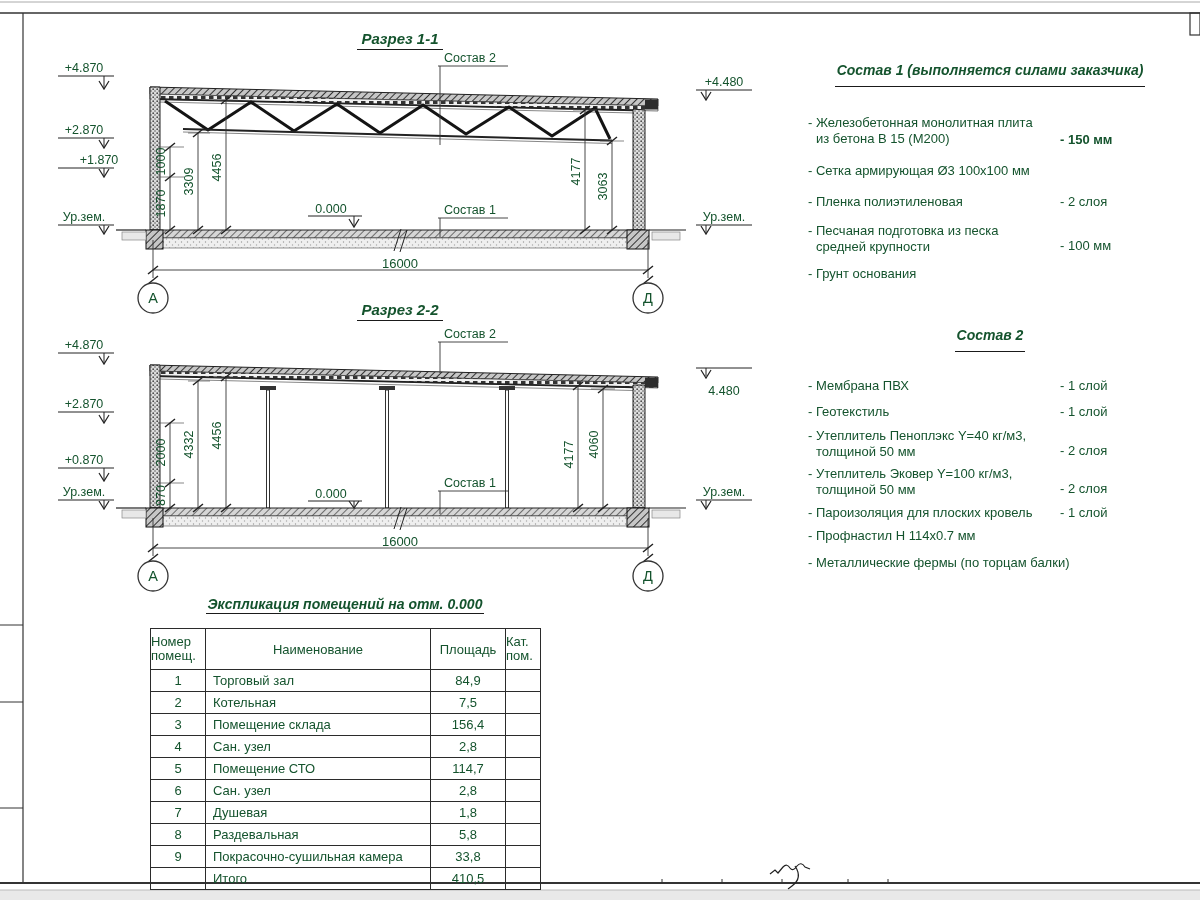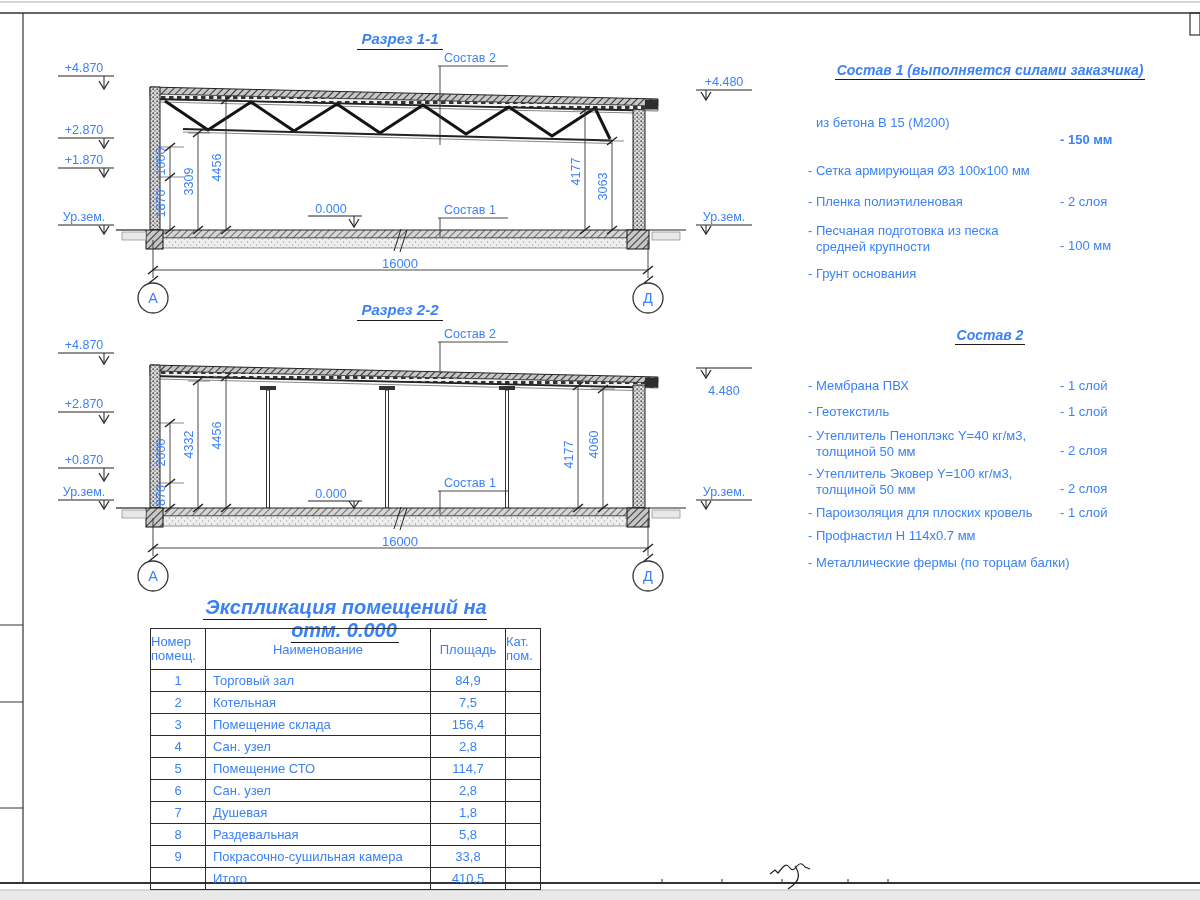--- a/index.html
+++ b/index.html
@@ -1,36 +1,36 @@
 <!DOCTYPE html>
 <html><head>
 <meta charset="utf-8">
 <style>
   html,body{margin:0;padding:0;background:#fff;}
   .page{position:relative;width:1200px;height:900px;background:#fff;overflow:hidden;
-        font-family:"Liberation Sans",sans-serif;color:#3b82f6;}
+        font-family:"Liberation Sans",sans-serif;color:#14532d;}
   svg.linework{position:absolute;left:0;top:0;}
   .lbl{position:absolute;font-size:12.5px;white-space:nowrap;}
   .elev{width:54px;text-align:center;}
   .vdim{position:absolute;width:44px;height:13px;font-size:12.5px;line-height:13px;
         text-align:center;transform:rotate(-90deg);white-space:nowrap;}
   .sec-title{position:absolute;width:160px;text-align:center;font-size:15px;
              font-weight:bold;font-style:italic;}
   .sec-title span{border-bottom:1.5px solid #1a1a1a;padding:0 4px 2px 4px;}
   .zero{width:48px;text-align:center;}
   .span-dim{width:80px;text-align:center;font-size:13px;}
   .axis-letter{position:absolute;width:30px;text-align:center;font-size:14.5px;}
   .comp-title{position:absolute;left:800px;width:380px;text-align:center;
               font-size:14px;font-weight:bold;font-style:italic;}
-  .comp-title span{border-bottom:1.3px solid #1a1a1a;padding:0 2px 1px 2px;margin-top:16px;}
+  .comp-title span{border-bottom:1.3px solid #1a1a1a;padding:0 2px 8px 2px;margin-top:16px;}
   .ci{position:absolute;left:808px;width:388px;font-size:13px;line-height:15.5px;}
   .ci .val{position:absolute;left:252px;top:0;white-space:nowrap;}
   .ci .l2{padding-left:8px;}
   .tbl-title{position:absolute;left:195px;top:596px;width:300px;text-align:center;
-             font-size:20px;font-weight:bold;font-style:italic;}
+             font-size:14px;font-weight:bold;font-style:italic;}
   .tbl-title span{border-bottom:1.3px solid #1a1a1a;padding:0 2px 1px 2px;}
   table.rooms{position:absolute;left:150px;top:628px;border-collapse:collapse;
               table-layout:fixed;width:390px;font-size:13px;}
   table.rooms th,table.rooms td{border:1.2px solid #2b2b2b;padding:0 0;
               font-weight:normal;overflow:hidden;}
   table.rooms th{height:40px;vertical-align:middle;}
   table.rooms td{height:21px;}
   .c-num{text-align:center;}
   .c-name{text-align:left;padding-left:7px !important;margin-left:25px;}
   .c-area{text-align:center;}
@@ -181,21 +181,21 @@
     <path d="M438,342 H508 M440,342 V373 M438,491 H508 M440,491 V514" stroke="#333" stroke-width="0.9" fill="none"></path>
 
     <circle cx="153" cy="576" r="15" fill="#fff" stroke="#333" stroke-width="1.3"></circle>
     <circle cx="648" cy="576" r="15" fill="#fff" stroke="#333" stroke-width="1.3"></circle>
   </g>
 </svg>
 
 <div class="sec-title" style="left:320px;top:30px;"><span>Разрез 1-1</span></div>
 <div class="lbl elev" style="left:57px;top:61px;">+4.870</div>
 <div class="lbl elev" style="left:57px;top:123px;">+2.870</div>
-<div class="lbl elev" style="left:57px;top:153px;">+1.870</div>
+<div class="lbl elev" style="left:72px;top:153px;">+1.870</div>
 <div class="lbl elev" style="left:57px;top:210px;">Ур.зем.</div>
 <div class="lbl elev" style="left:697px;top:75px;">+4.480</div>
 <div class="lbl elev" style="left:697px;top:210px;">Ур.зем.</div>
 <div class="lbl zero" style="left:307px;top:202px;">0.000</div>
 <div class="lbl" style="left:444px;top:51px;">Состав 2</div>
 <div class="lbl" style="left:444px;top:203px;">Состав 1</div>
 <div class="vdim" style="left:139px;top:197px;">1870</div>
 <div class="vdim" style="left:139px;top:155px;">1000</div>
 <div class="vdim" style="left:167px;top:175px;">3309</div>
 <div class="vdim" style="left:195px;top:161px;">4456</div>
@@ -220,20 +220,21 @@
 <div class="vdim" style="left:167px;top:438px;">4332</div>
 <div class="vdim" style="left:195px;top:429px;">4456</div>
 <div class="vdim" style="left:547px;top:448px;">4177</div>
 <div class="vdim" style="left:572px;top:438px;">4060</div>
 <div class="lbl span-dim" style="left:360px;top:534px;">16000</div>
 <div class="axis-letter" style="left:138px;top:568px;">А</div>
 <div class="axis-letter" style="left:633px;top:568px;">Д</div>
 
 <div class="comp-title" style="top:62px;"><span>Состав 1 (выполняется силами заказчика)</span></div>
 <div class="ci" style="top:115px;">
+  <div>- Железобетонная  монолитная плита</div>
   <div class="l2">из бетона В 15 (М200)</div>
   <div class="val" style="top:17px;font-weight:bold;">- 150 мм</div>
 </div>
 <div class="ci" style="top:163px;">
   <div>- Сетка армирующая Ø3 100х100 мм</div>
 </div>
 <div class="ci" style="top:194px;">
   <div>- Пленка полиэтиленовая</div>
   <div class="val">-  2 слоя</div>
 </div>

